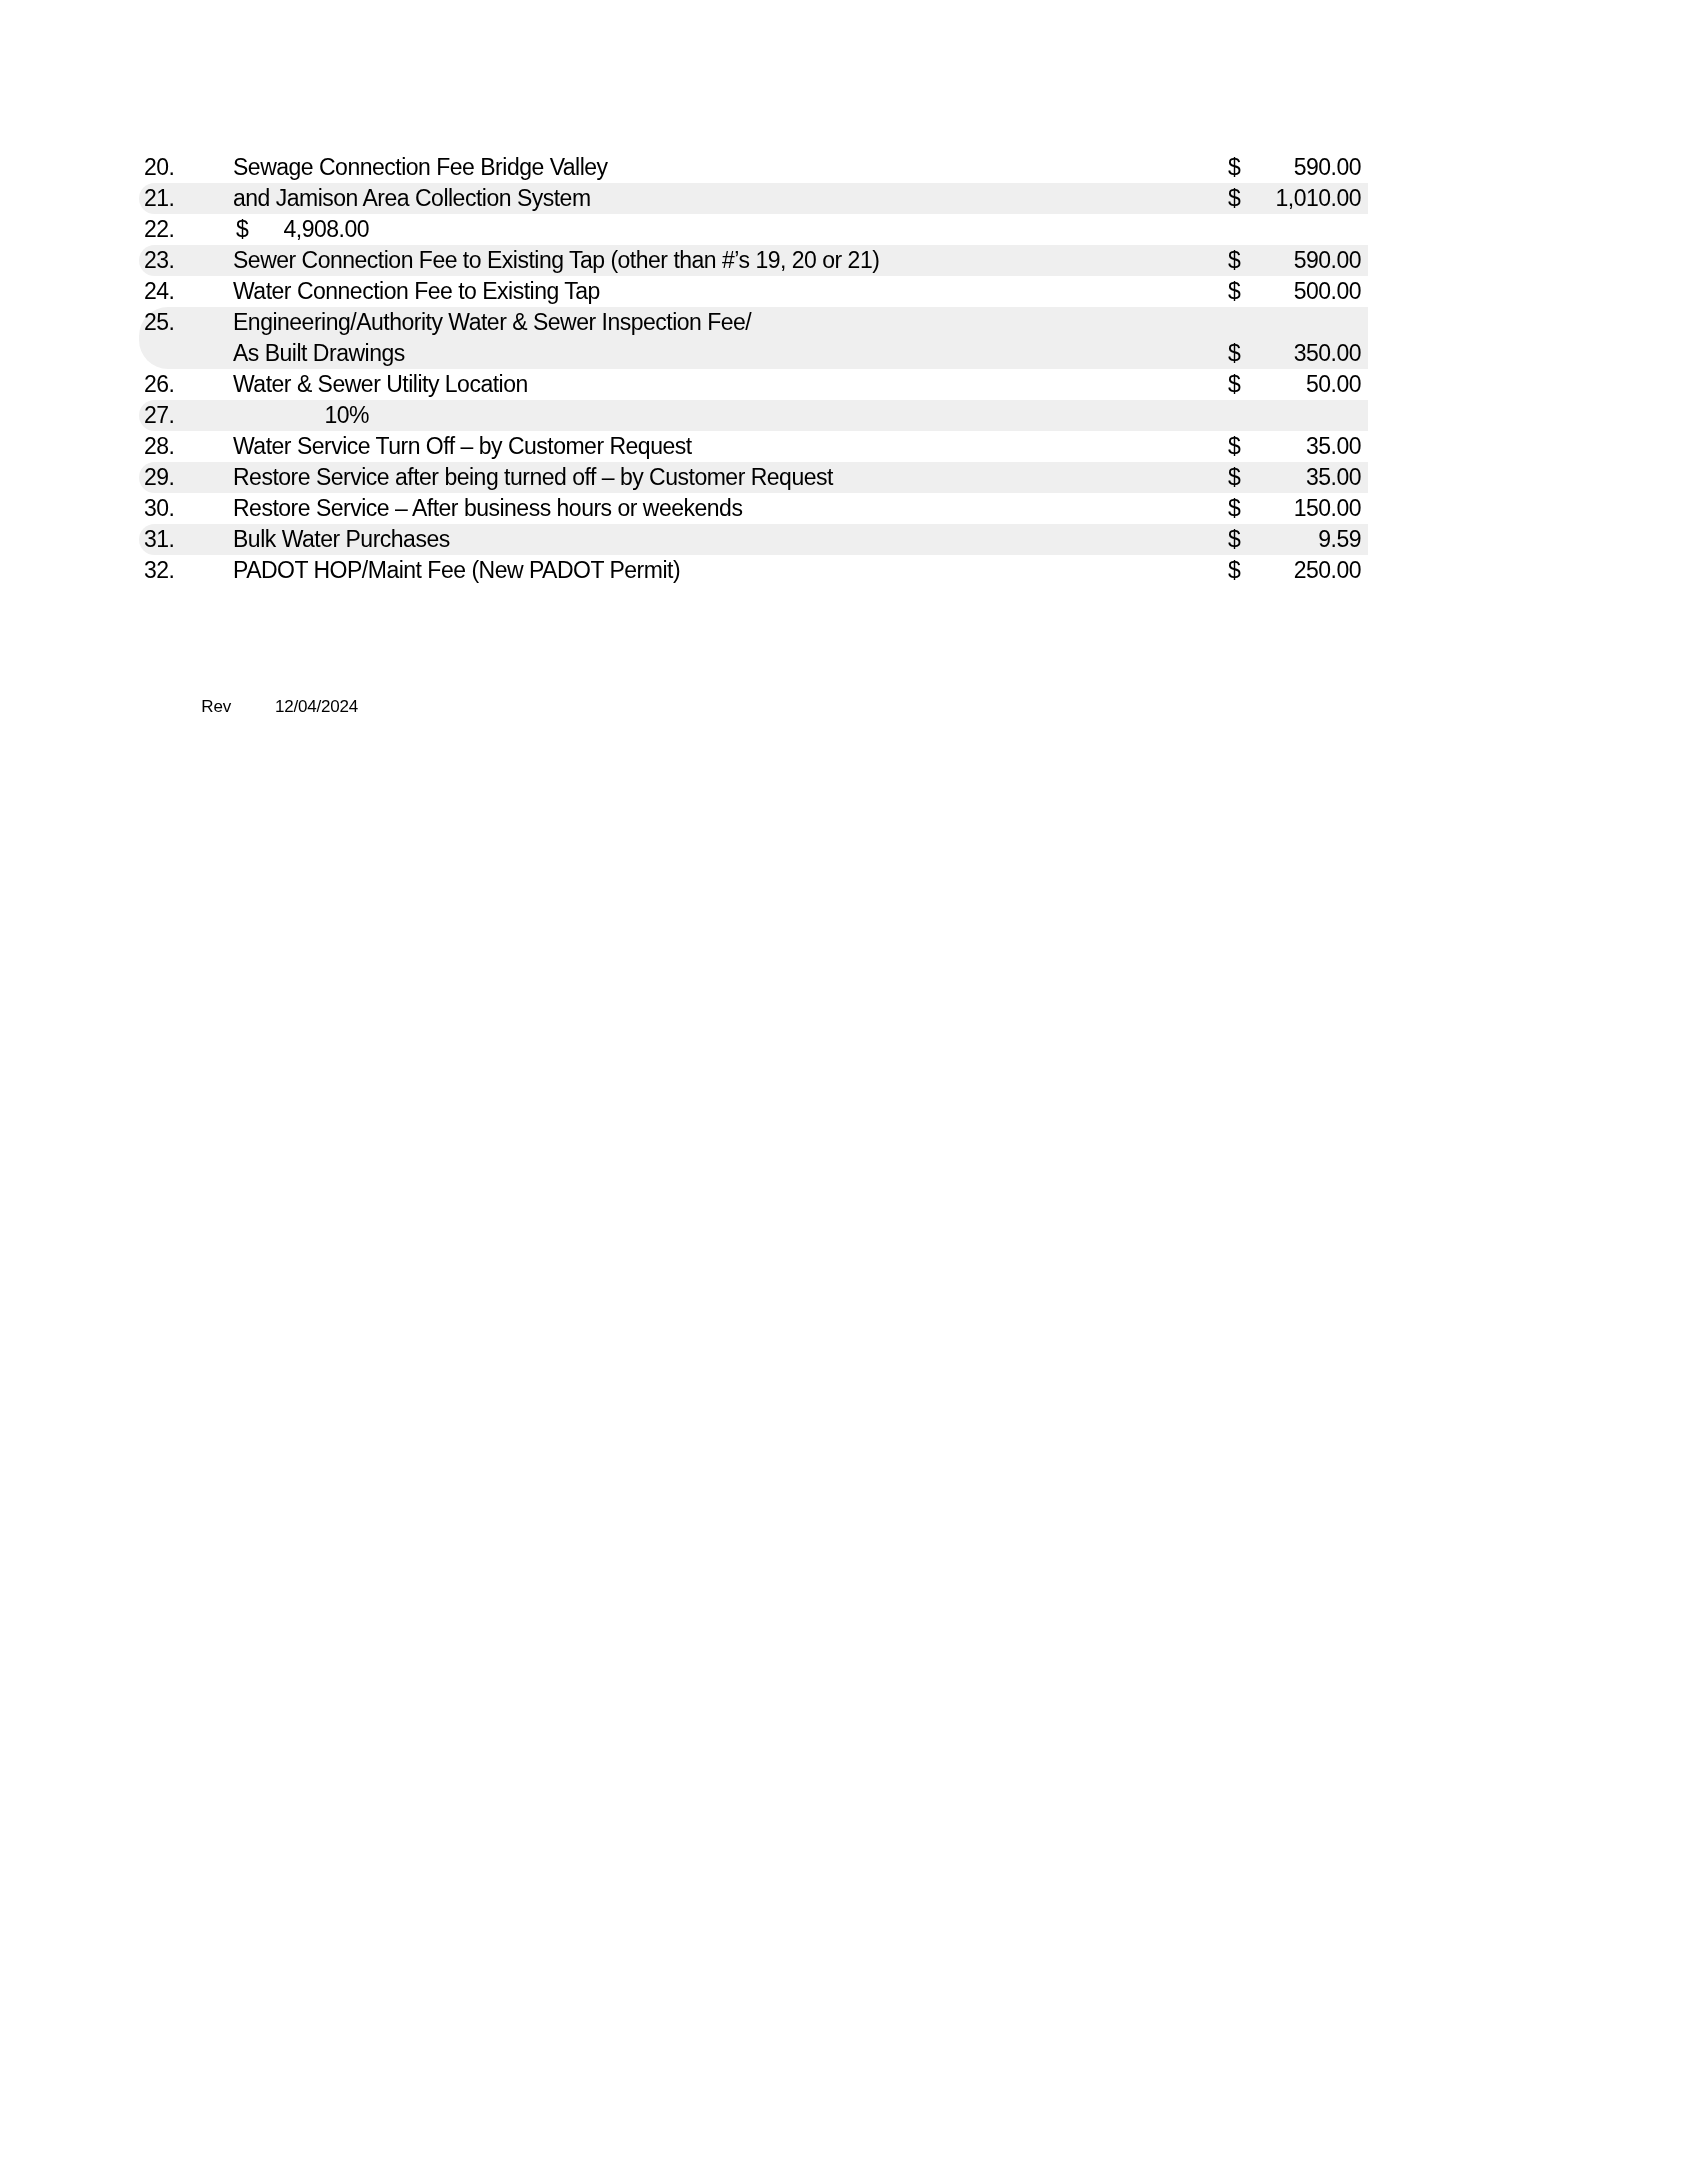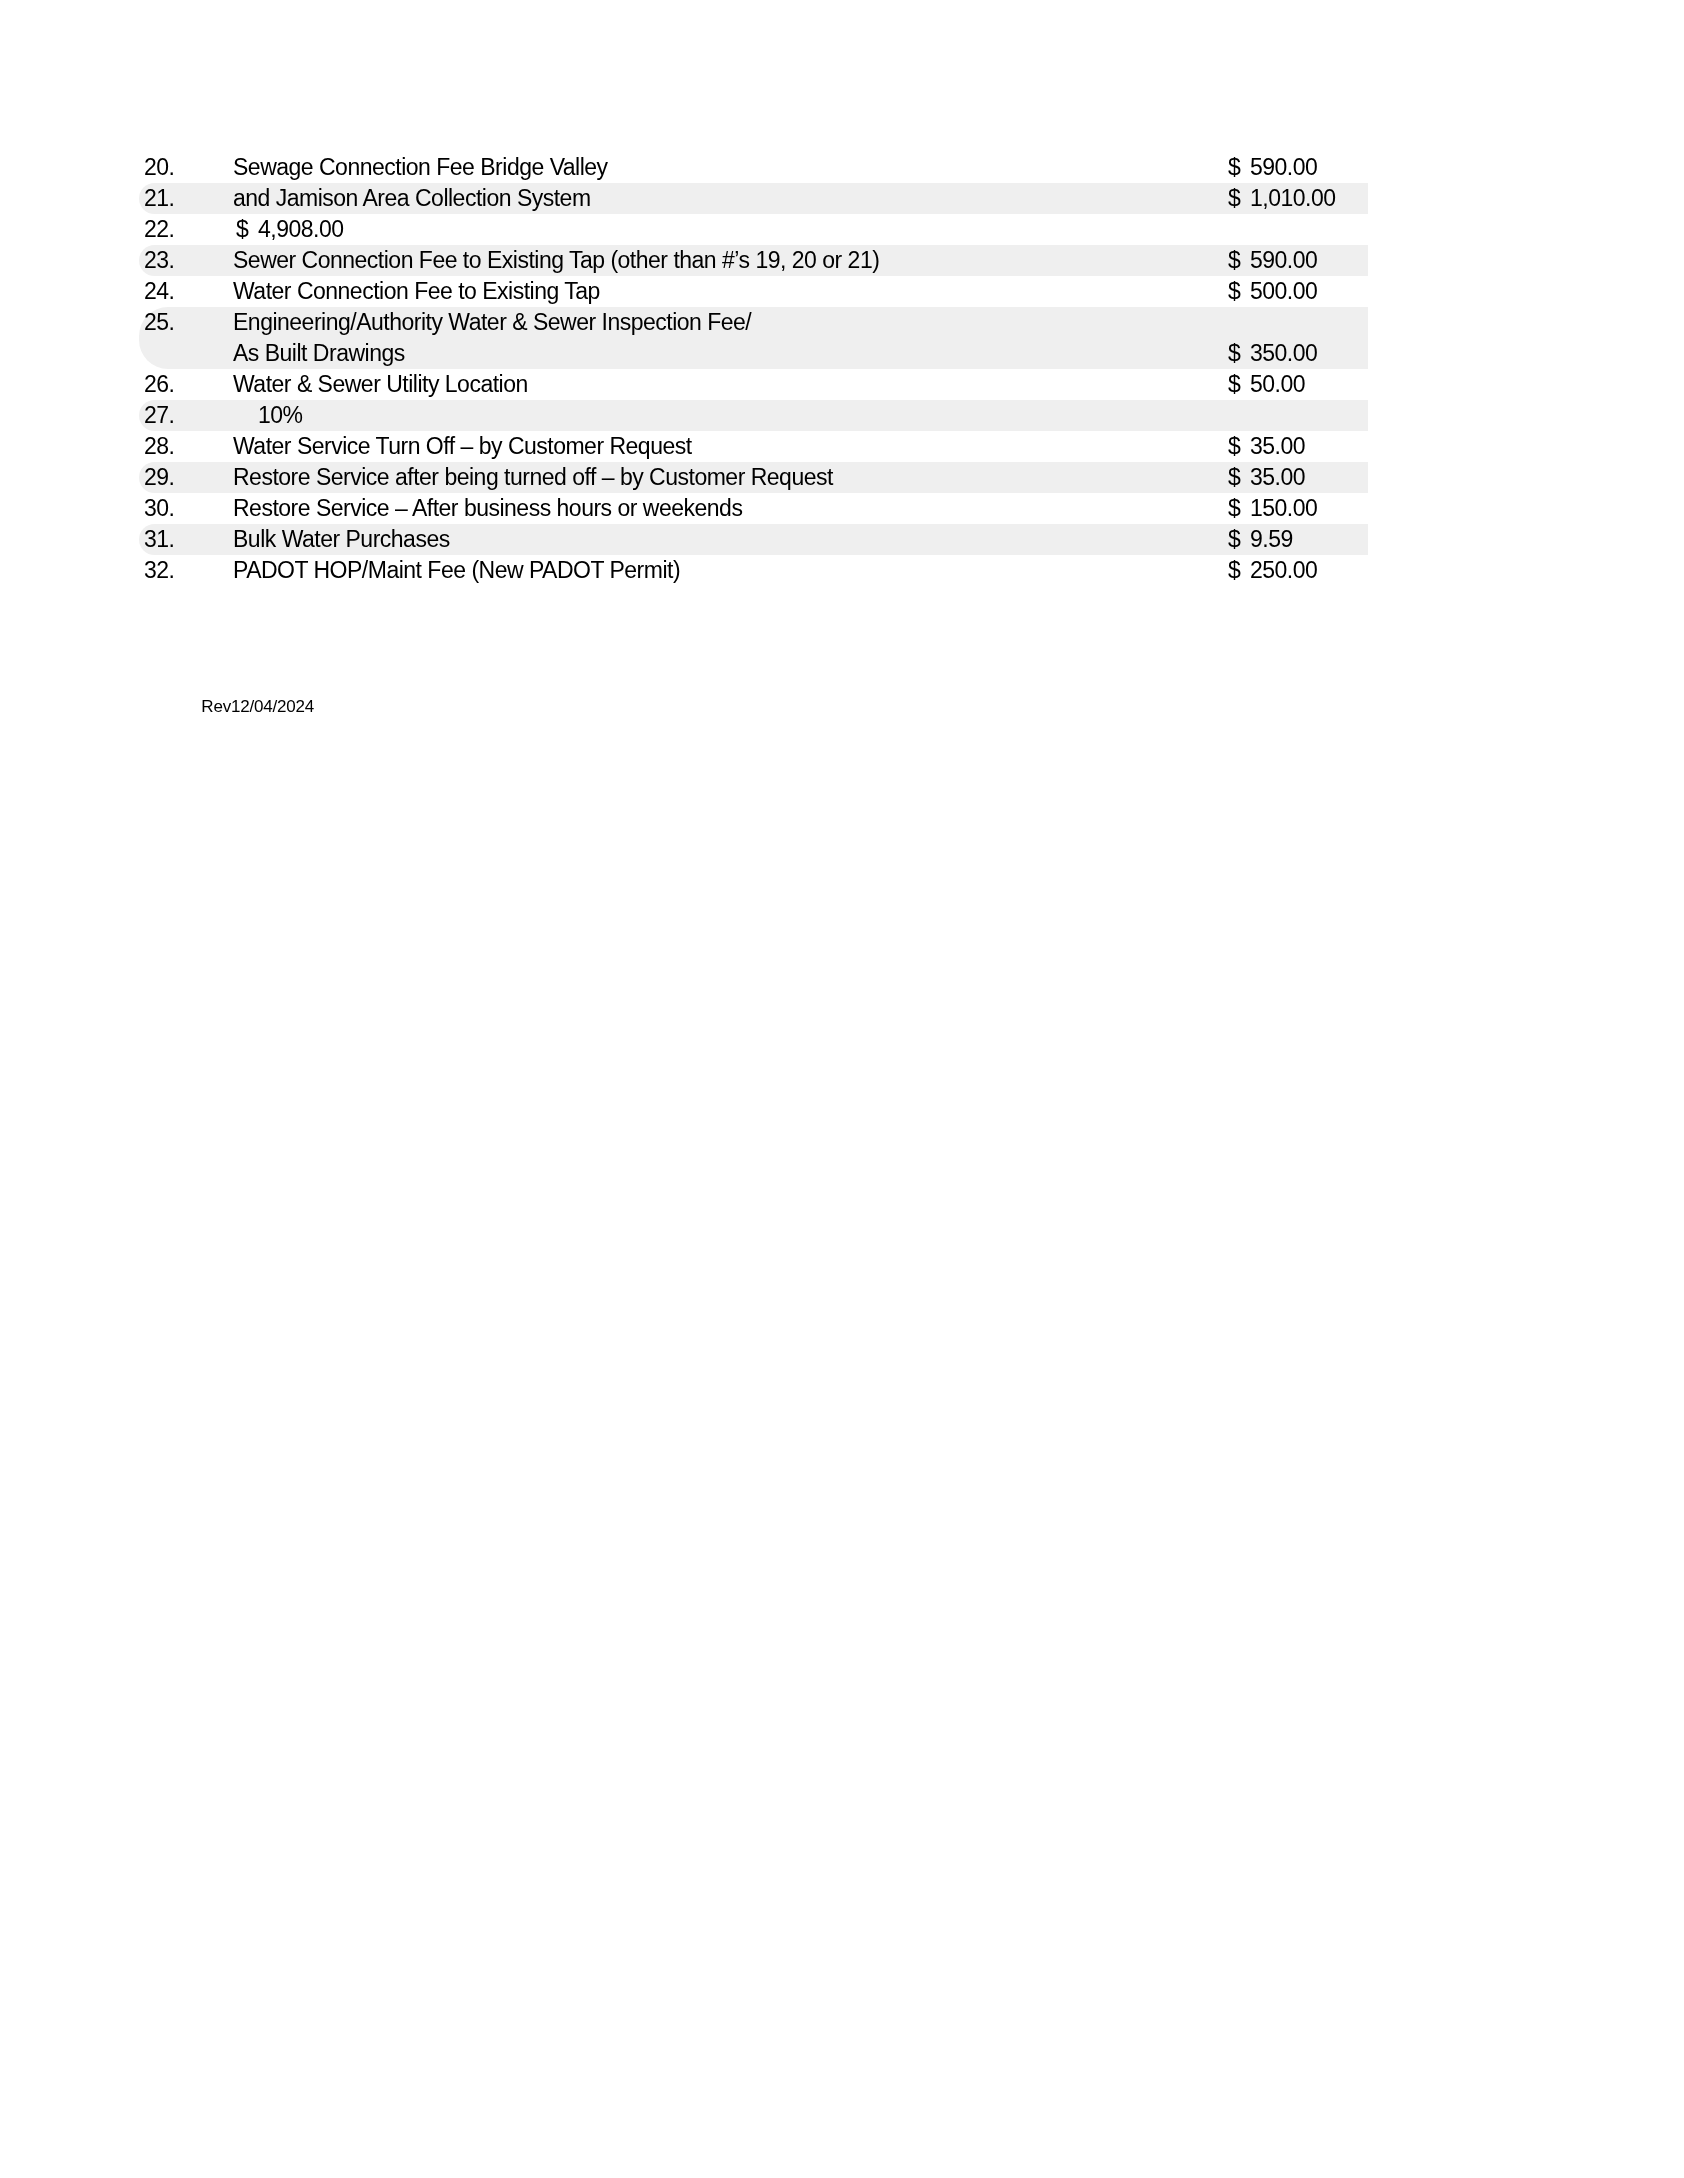--- a/index.html
+++ b/index.html
@@ -25,32 +25,32 @@
     font-size: 23px;
     letter-spacing: -0.5px;
   }
   .row { display: flex; }
   .row.shaded { background: #efefef; border-radius: 29px; }
   .col { line-height: 31px; }
   .num  { width: 94px;  padding-left: 5px; align-self: flex-start; }
   .desc { width: 992px; align-self: flex-start; }
   .desc .line { line-height: 31px; }
   .cur  { width: 25px;  padding-left: 3px;  align-self: flex-end; }
-  .amt  { width: 111px; text-align: left;  align-self: flex-end; }
+  .amt  { width: 111px; text-align: right;  align-self: flex-end; }
   .unit { width: 170px; padding-left: 17px; align-self: flex-end; white-space: nowrap; }
   .rev-line {
     position: absolute;
     left: 144px;
     top: 696px;
     font-size: 17px;
     letter-spacing: -0.2px;
     line-height: 21px;
   }
   .rev-label { display: inline-block; width: 87px; text-align: right; }
-  .rev-date  { display: inline-block; }
+  .rev-date  { display: inline-block; margin-left: 44px; }
 </style>
 </head>
 <body>
 
 <div class="page">
 
   <div class="fee-table" id="fee-table">
       <div class="row">
       <div class="col num">20.</div>
       <div class="col desc">

